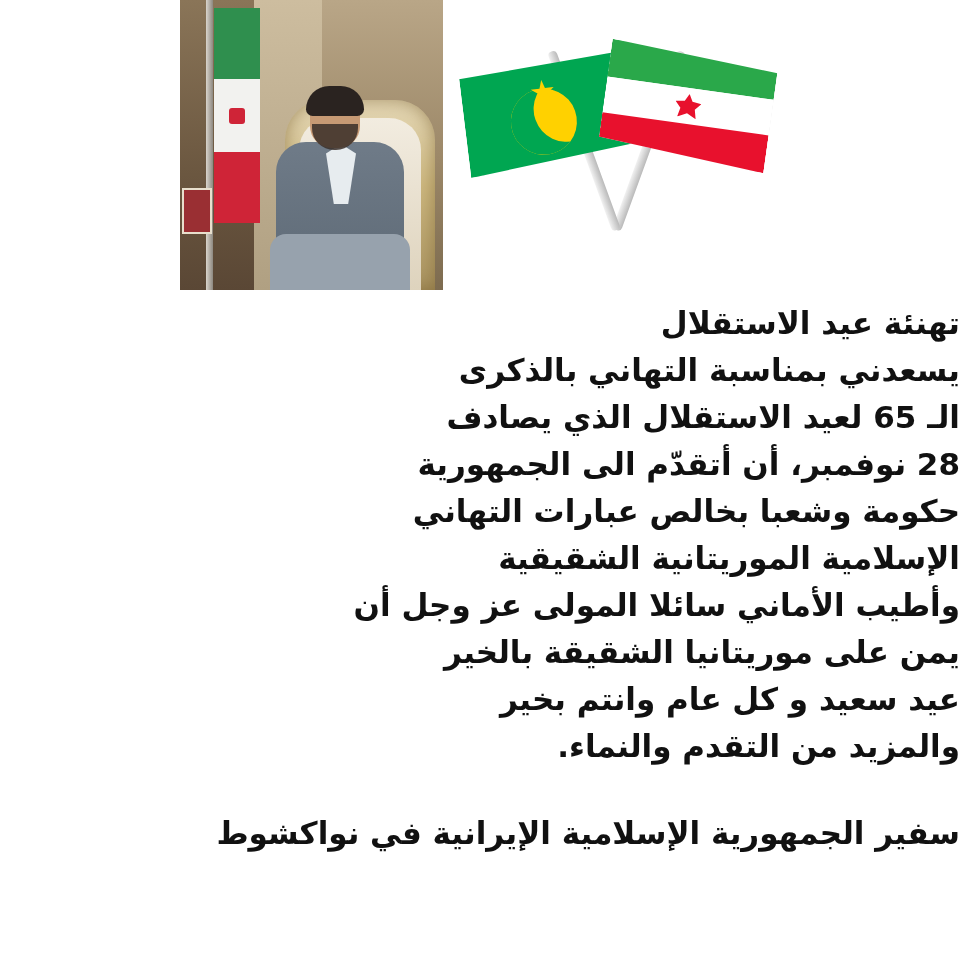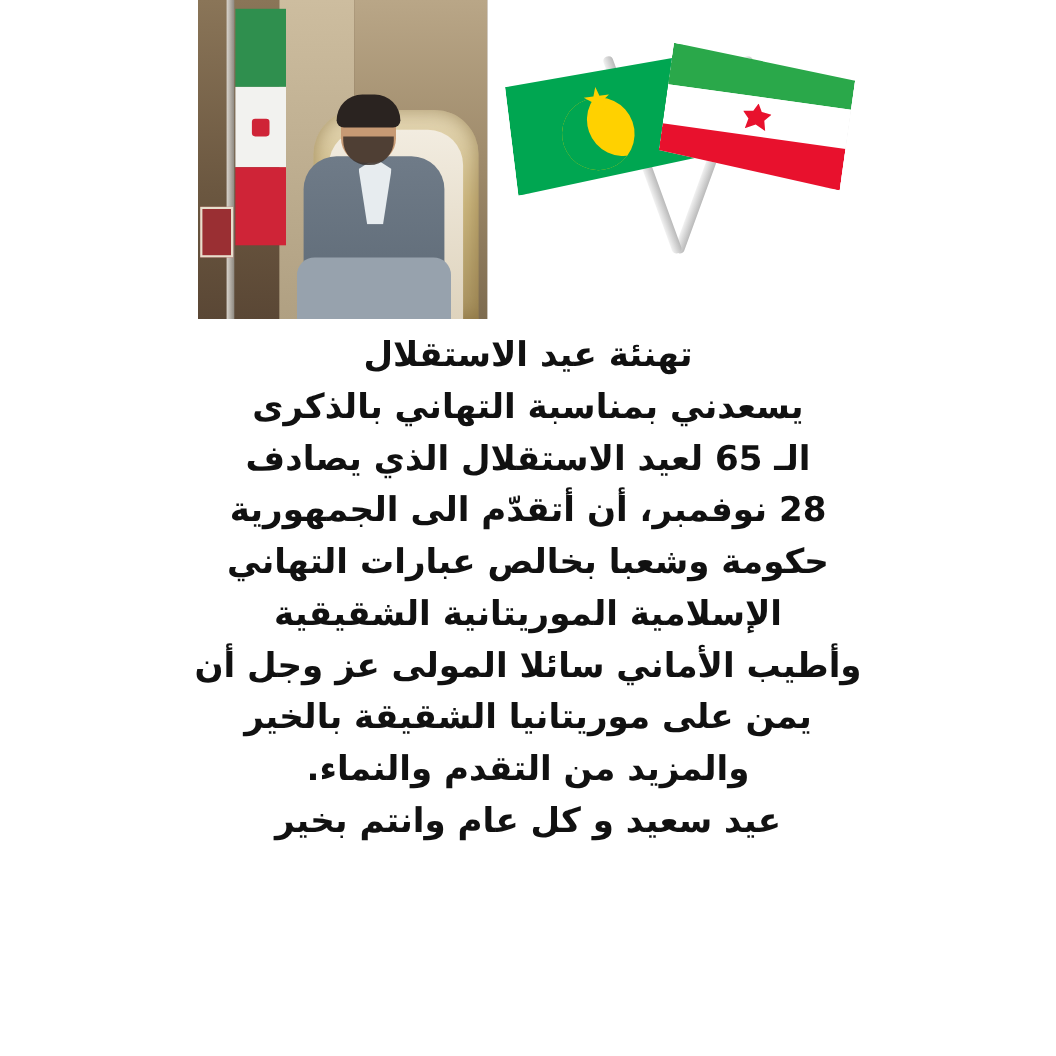--- a/index.html
+++ b/index.html
@@ -196,21 +196,21 @@
     width:26px; height:24px; background:#e8112d;
     clip-path: polygon(50% 0,65% 30%,100% 35%,78% 62%,86% 100%,50% 80%,14% 100%,22% 62%,0 35%,35% 30%);
   }
 
   
   .text-block {
     position: absolute;
     top: 300px;
     left: 0;
     width: 960px;
-    text-align: center;
+    text-align: right;
     color: #111111;
     font-weight: 700;
     font-size: 31px;
     line-height: 47px;
     direction: rtl;
   }
   .text-block .line { white-space: pre; }
   .sig-gap { height: 40px; }
   .sig {
     font-weight: 700;
@@ -266,20 +266,21 @@
 
   <div class="text-block">
     <div class="line">تهنئة عيد الاستقلال</div>
     <div class="line">يسعدني بمناسبة التهاني بالذكرى</div>
     <div class="line">الـ 65 لعيد الاستقلال الذي يصادف</div>
     <div class="line">28 نوفمبر، أن أتقدّم الى الجمهورية</div>
     <div class="line">حكومة وشعبا بخالص عبارات التهاني</div>
     <div class="line">الإسلامية الموريتانية الشقيقية</div>
     <div class="line">وأطيب الأماني سائلا المولى عز وجل أن</div>
     <div class="line">يمن على موريتانيا الشقيقة بالخير</div>
+    <div class="line">عيد سعيد و كل عام وانتم بخير</div>
     <div class="line">والمزيد من التقدم والنماء.</div>
-    <div class="line">عيد سعيد و كل عام وانتم بخير</div>
 
     <div class="sig-gap"></div>
 
+    <div class="sig">سفير الجمهورية الإسلامية الإيرانية في نواكشوط</div>
   </div>
 
 </div>
 
 </body></html>

